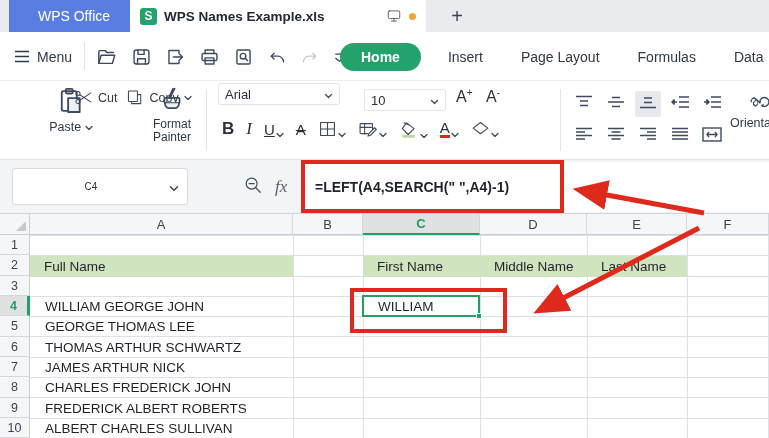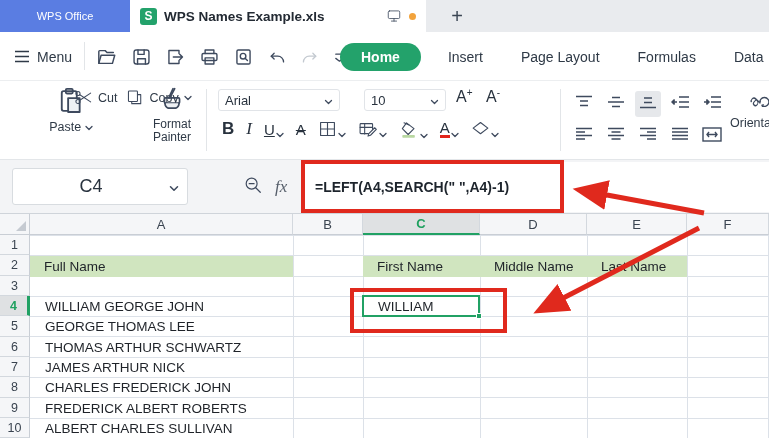--- a/index.html
+++ b/index.html
@@ -2,22 +2,22 @@
 <html><head>
 <meta charset="utf-8">
 <style>
   * { margin:0; padding:0; box-sizing:border-box; }
   html,body { width:769px; height:438px; }
   body { font-family:"Liberation Sans", sans-serif; background:#fff; }
   .app { position:relative; width:769px; height:438px; overflow:hidden; background:#fff; }
 
   
   .titlebar { position:absolute; left:0; top:0; width:769px; height:32px; background:#e9ebee; }
-  .app-btn { position:absolute; left:0; top:0; width:130px; height:32px; background:#5a7de2;
-             color:#fff; font-size:11px; display:flex; align-items:center; justify-content:center; }
+  .app-btn { position:absolute; left:9px; top:0; width:130px; height:32px; background:#5a7de2;
+             color:#fff; font-size:14px; display:flex; align-items:center; justify-content:center; }
   .doc-tab { position:absolute; left:130px; top:0; width:296px; height:32px; background:#ffffff;
              display:flex; align-items:center; gap:7px; padding:0 10px; }
   .s-badge { width:17px; height:17px; background:#23a26b; color:#fff; border-radius:3px;
              font-size:12px; font-weight:bold; display:flex; align-items:center; justify-content:center; }
   .doc-title { font-size:13.5px; color:#232a33; font-weight:600; white-space:nowrap; }
   .monitor { margin-left:auto; color:#99a2ab; display:flex; align-items:center; }
   .dot { width:7px; height:7px; border-radius:50%; background:#f2a33c; }
   .newtab { position:absolute; left:440px; top:0; width:34px; height:32px; font-size:20px; color:#3a4553;
             display:flex; align-items:center; justify-content:center; }
 
@@ -58,21 +58,21 @@
                 grid-auto-rows:32px; justify-items:center; align-items:center; }
   .asel { background:#e6e8eb; border-radius:3px; padding:4px; }
   .orient { position:absolute; left:730px; top:5px; width:60px; text-align:center; }
   .orient-a { font-size:16px; display:inline-block; transform:rotate(-45deg); color:#3e4a5e; }
 
   
   .fbar { position:absolute; left:0; top:160px; width:769px; height:54px; background:#f3f4f6;
           border-bottom:1px solid #cfd4da; }
   .namebox { position:absolute; left:12px; top:8px; width:176px; height:37px; background:#fff;
              border:1px solid #d8dce0; border-radius:3px; display:flex; align-items:center; }
-  .nb-val { flex:1; text-align:center; font-size:18px; color:#28323e; }
+  .nb-val { flex:1; text-align:center; font-size:10px; color:#28323e; }
   .nb-car { margin-right:8px; }
   .fx-zone { position:absolute; left:243px; top:0; height:54px; display:flex; align-items:center; gap:12px; color:#555e6a; }
   .fx { font-family:"Liberation Serif", serif; font-style:italic; font-size:17px; }
   .finput { position:absolute; left:301px; top:2px; width:468px; height:50px; background:#fff;
             display:flex; align-items:center; padding-left:14px; font-size:14px; font-weight:600; color:#1d242c; }
 
   
   .sheet { position:absolute; left:0; top:214px; width:769px; height:224px; background:#fff; }
   .colhead { position:absolute; top:0; height:21px; background:#f5f6f8; border-right:1px solid #d3d8de;
              border-bottom:1px solid #c9ced5; font-size:13px; color:#3a4450;
@@ -269,21 +269,21 @@
           </g>
         </svg>
       <div class="fp-label">
         <div>Format</div>
         <div>Painter</div>
       </div>
     </div>
 
     <div class="vdiv" style="left:206px; top:8px; height:62px;"></div>
 
-    <div class="combo" style="left:218px; top:8px; width:122px;">
+    <div class="combo" style="left:218px; top:2px; width:122px;">
       <span>Arial</span>
       <span class="car"><svg width="9" height="6" viewBox="0 0 8 6">
             <path d="M1 1.5 4 4.5 7 1.5" class="icon thin"></path>
           </svg></span>
     </div>
     <div class="combo" style="left:364px; top:8px; width:82px;">
       <span>10</span>
       <span class="car"><svg width="9" height="6" viewBox="0 0 8 6">
             <path d="M1 1.5 4 4.5 7 1.5" class="icon thin"></path>
           </svg></span>

